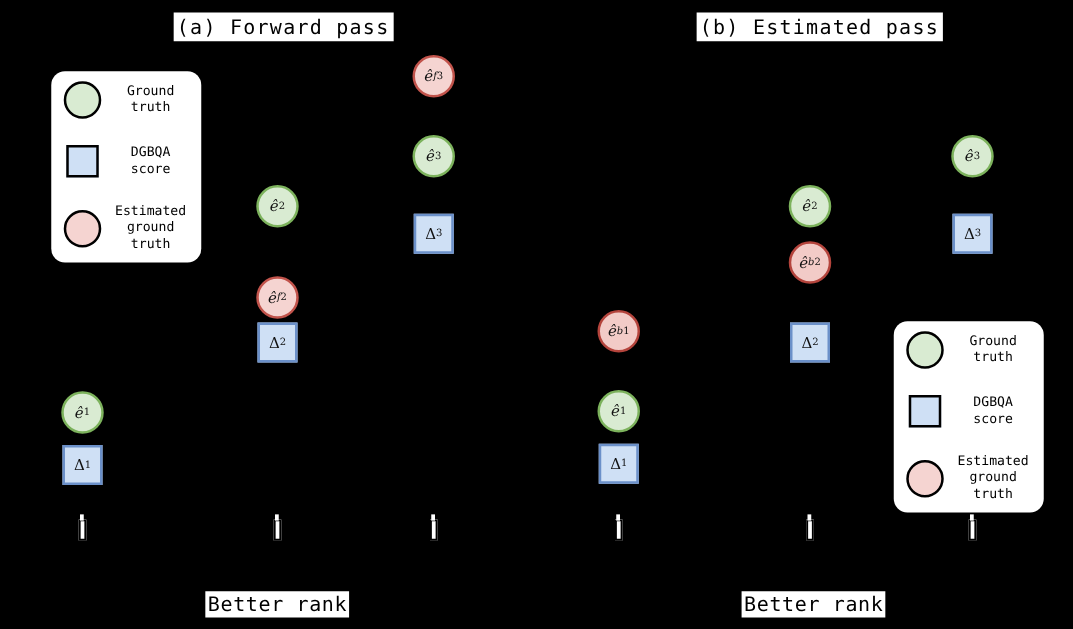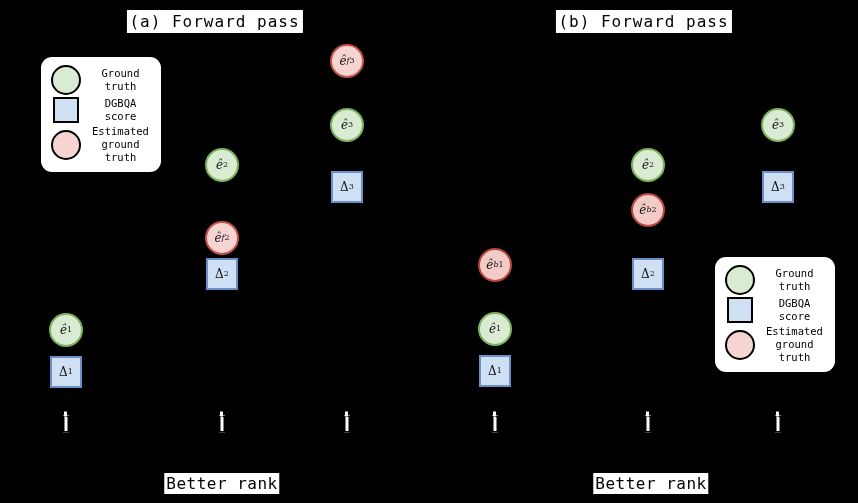--- a/index.html
+++ b/index.html
@@ -1,18 +1,18 @@
 <!DOCTYPE html>
 <html><head>
 <meta charset="utf-8">
 <style>
   html,body{margin:0;padding:0;background:#000;}
   body{width:858px;height:503px;position:relative;overflow:hidden;
        font-family:"DejaVu Sans Mono","Liberation Mono",monospace;}
-  .panel{position:absolute;top:0;width:429px;height:462px;}
+  .panel{position:absolute;top:0;width:429px;height:462px;padding-left:24px;}
   #panel-a{left:0;}
   #panel-b{left:429px;}
 
   .panel-title{
     position:absolute;top:10px;left:50%;transform:translateX(-50%);
     background:#fff;color:#000;font-size:16px;letter-spacing:1px;
     padding:2px 3px;white-space:nowrap;line-height:1.2;
   }
 
   
@@ -26,21 +26,21 @@
   .m-blue{background:#cfe0f5;border-color:#6b90c9;}
   .m-red{background:#f5d4d1;border-color:#c1534b;}
   .m-red-dark{background:#f2cbc7;border-color:#b4443c;}
 
   .lbl sub{font-size:8px;vertical-align:-2px;}
   .lbl sup{font-size:8px;vertical-align:4px;font-style:italic;}
   .lbl i{font-style:italic;}
 
   
   .legend{position:absolute;background:#fff;border-radius:11px;
-          padding:8px 10px;display:flex;flex-direction:column;gap:0;}
+          padding:8px 10px;display:flex;flex-direction:column;gap:19px;}
   .legend-row{display:flex;align-items:center;gap:9px;}
   .legend-swatch{flex:0 0 auto;}
   .sw-circ{width:26px;height:26px;border-radius:50%;border:2px solid;}
   .sw-sq{width:22px;height:22px;border:2px solid;margin:2px;}
   .legend-text{font-size:10.5px;color:#000;text-align:center;
                line-height:1.25;white-space:pre-line;flex:1;}
 
   
   .tick{position:absolute;transform:translate(-50%,-50%);
         width:6px;height:17px;background:#fff;
@@ -104,21 +104,21 @@
         <div class="legend-swatch">
           <div class="sw-circ m-red"></div>
         </div>
         <div class="legend-text">Estimated
 ground
 truth</div>
       </div>
     </div>
   </div>
 <div class="panel" id="panel-b">
-    <div class="panel-title">(b) Forward pass</div>
+    <div class="panel-title">(b) Estimated pass</div>
     <div class="marker lbl circ m-green" style="left: 349px; top: 125px;">
       <i>ê</i>
       <sub>3</sub>
     </div>
     <div class="marker lbl sq m-blue" style="left: 349px; top: 187px;">Δ<sub>3</sub></div>
     <div class="marker lbl circ m-green" style="left: 219px; top: 165px;">
       <i>ê</i>
       <sub>2</sub>
     </div>
     <div class="marker lbl circ m-red-dark" style="left: 219px; top: 210px;">

